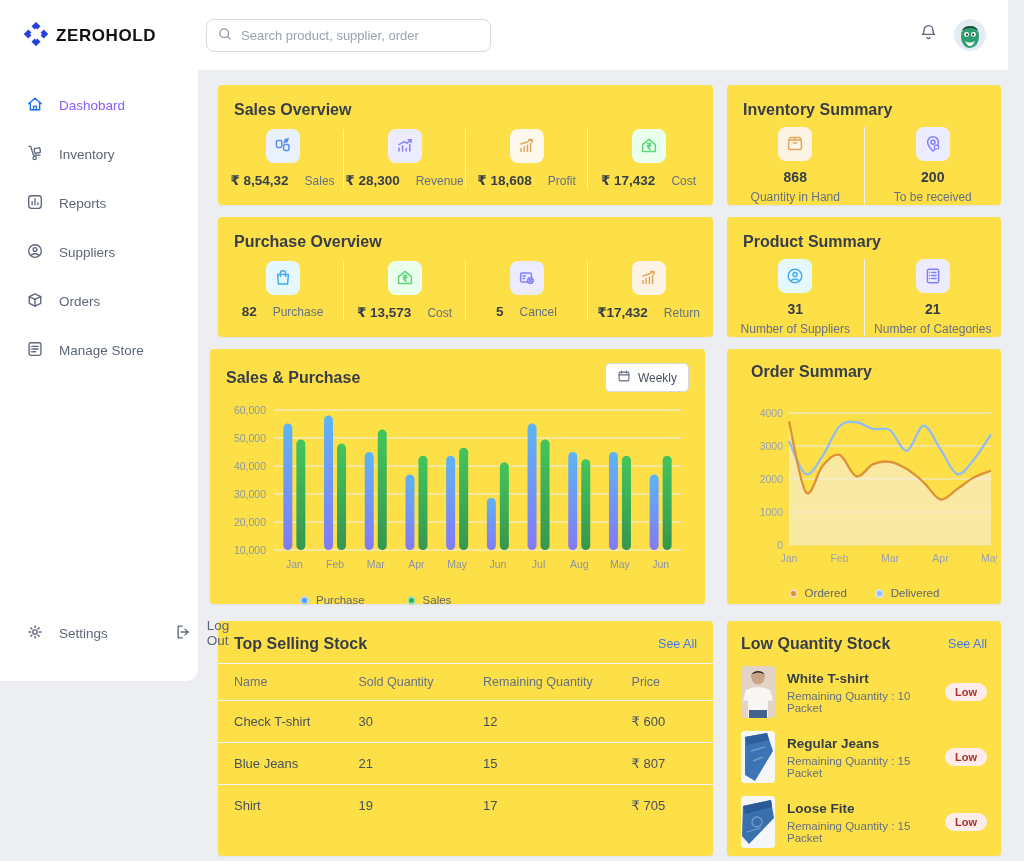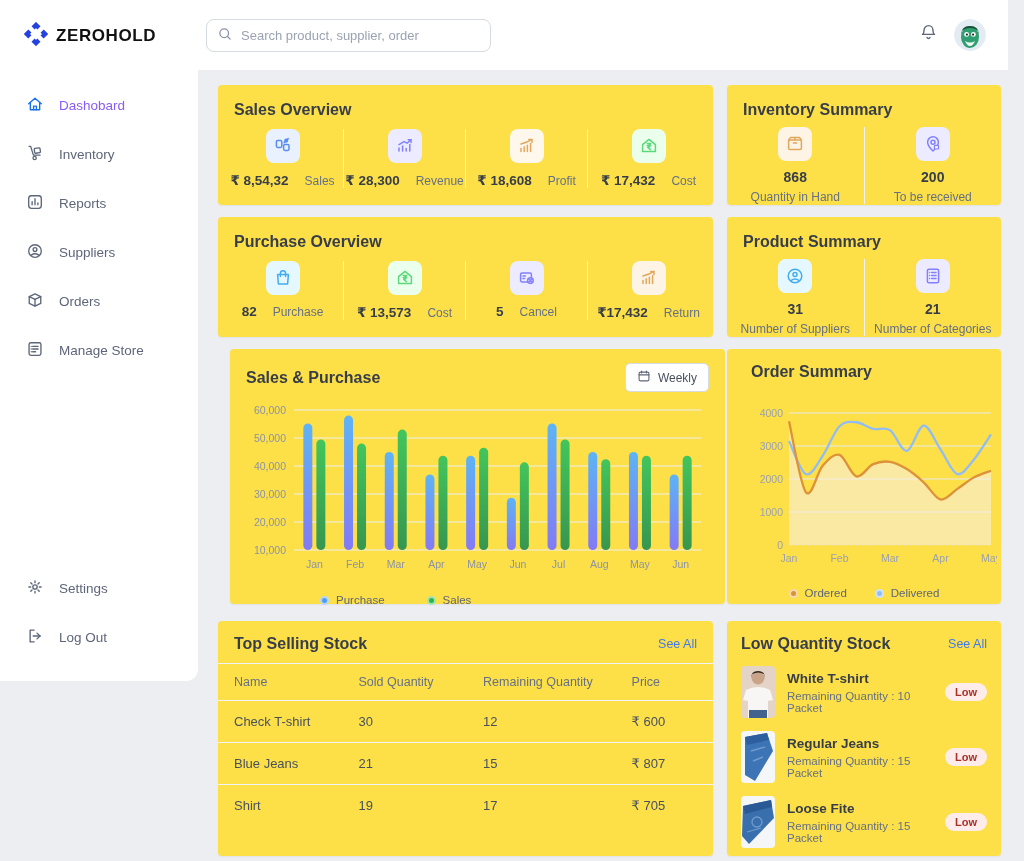--- a/index.html
+++ b/index.html
@@ -12,21 +12,21 @@
   .sidebar { position:absolute; left:0; top:0; width:198px; height:681px;
     background:#fff; border-radius:0 0 12px 0; z-index:2; }
   .logo-row { display:flex; align-items:center; gap:8px; padding:22px 22px 0 24px; }
   .logo-text { font-size:17px; font-weight:800; letter-spacing:.6px; color:#111; }
   .nav { margin-top:38px; display:flex; flex-direction:column; gap:14px; }
   .nav-item { display:flex; align-items:center; gap:15px; padding:7px 26px;
     font-size:13.5px; font-weight:500; color:#5d6679; cursor:pointer; }
   .nav-item.active { color:#8b5cf6; }
   .nav-item svg { flex:0 0 auto; }
   .sidebar-bottom { position:absolute; left:0; right:0; bottom:26px;
-    display:flex; flex-direction:column; gap:14px; }
+    display:flex; flex-direction:row; gap:14px; }
   
   .topbar { position:absolute; left:186px; top:0; width:822px; height:70px;
     background:#fff; border-radius:10px 0 0 10px; }
   .search-box { position:absolute; left:20px; top:19px; width:285px; height:33px;
     border:1px solid #d6dae1; border-radius:8px; display:flex; align-items:center;
     padding:0 10px; gap:8px; background:#fff; }
   .search-box input { border:none; outline:none; flex:1; font-size:13px; color:#383e49;
     font-family:"Liberation Sans","DejaVu Sans",sans-serif; background:transparent; }
   .search-box input::placeholder { color:#9aa3b2; }
   .bell-btn { position:absolute; right:70px; top:23px; cursor:pointer; }
@@ -35,21 +35,21 @@
   
   .card { position:absolute; background:#fde047; border-radius:4px;
     box-shadow:0 1px 2px rgba(16,24,40,.05); }
   .card-title { font-size:16px; font-weight:600; color:#383e49; }
   .card-head { display:flex; align-items:center; justify-content:space-between; }
   .see-all { font-size:12.5px; color:#4079ed; font-weight:500; cursor:pointer; }
   #sales-overview   { left:218px; top:85px;  width:495px; height:120px; padding:16px 4px 12px 4px; }
   #inventory-summary{ left:727px; top:85px;  width:274px; height:120px; padding:16px 0 12px 0; }
   #purchase-overview{ left:218px; top:217px; width:495px; height:120px; padding:16px 4px 12px 4px; }
   #product-summary  { left:727px; top:217px; width:274px; height:120px; padding:16px 0 12px 0; }
-  #sales-purchase   { left:230px; top:349px; width:495px; height:255px; padding:14px 16px; }
+  #sales-purchase   { left:210px; top:349px; width:495px; height:255px; padding:14px 16px; }
   #order-summary    { left:727px; top:349px; width:274px; height:255px; padding:14px 24px; }
   #top-selling      { left:218px; top:621px; width:495px; height:235px; padding:14px 0; }
   #low-quantity     { left:727px; top:621px; width:274px; height:235px; padding:14px 14px; }
   #sales-overview .card-title, #purchase-overview .card-title { padding-left:12px; }
   
   .metric-row { display:flex; margin-top:10px; }
   .metric { flex:1; display:flex; flex-direction:column; align-items:center; gap:9px; }
   .metric + .metric { border-left:1px solid #f0f1f3; }
   .m-icon { width:34px; height:34px; border-radius:8px; display:flex;
     align-items:center; justify-content:center; }

